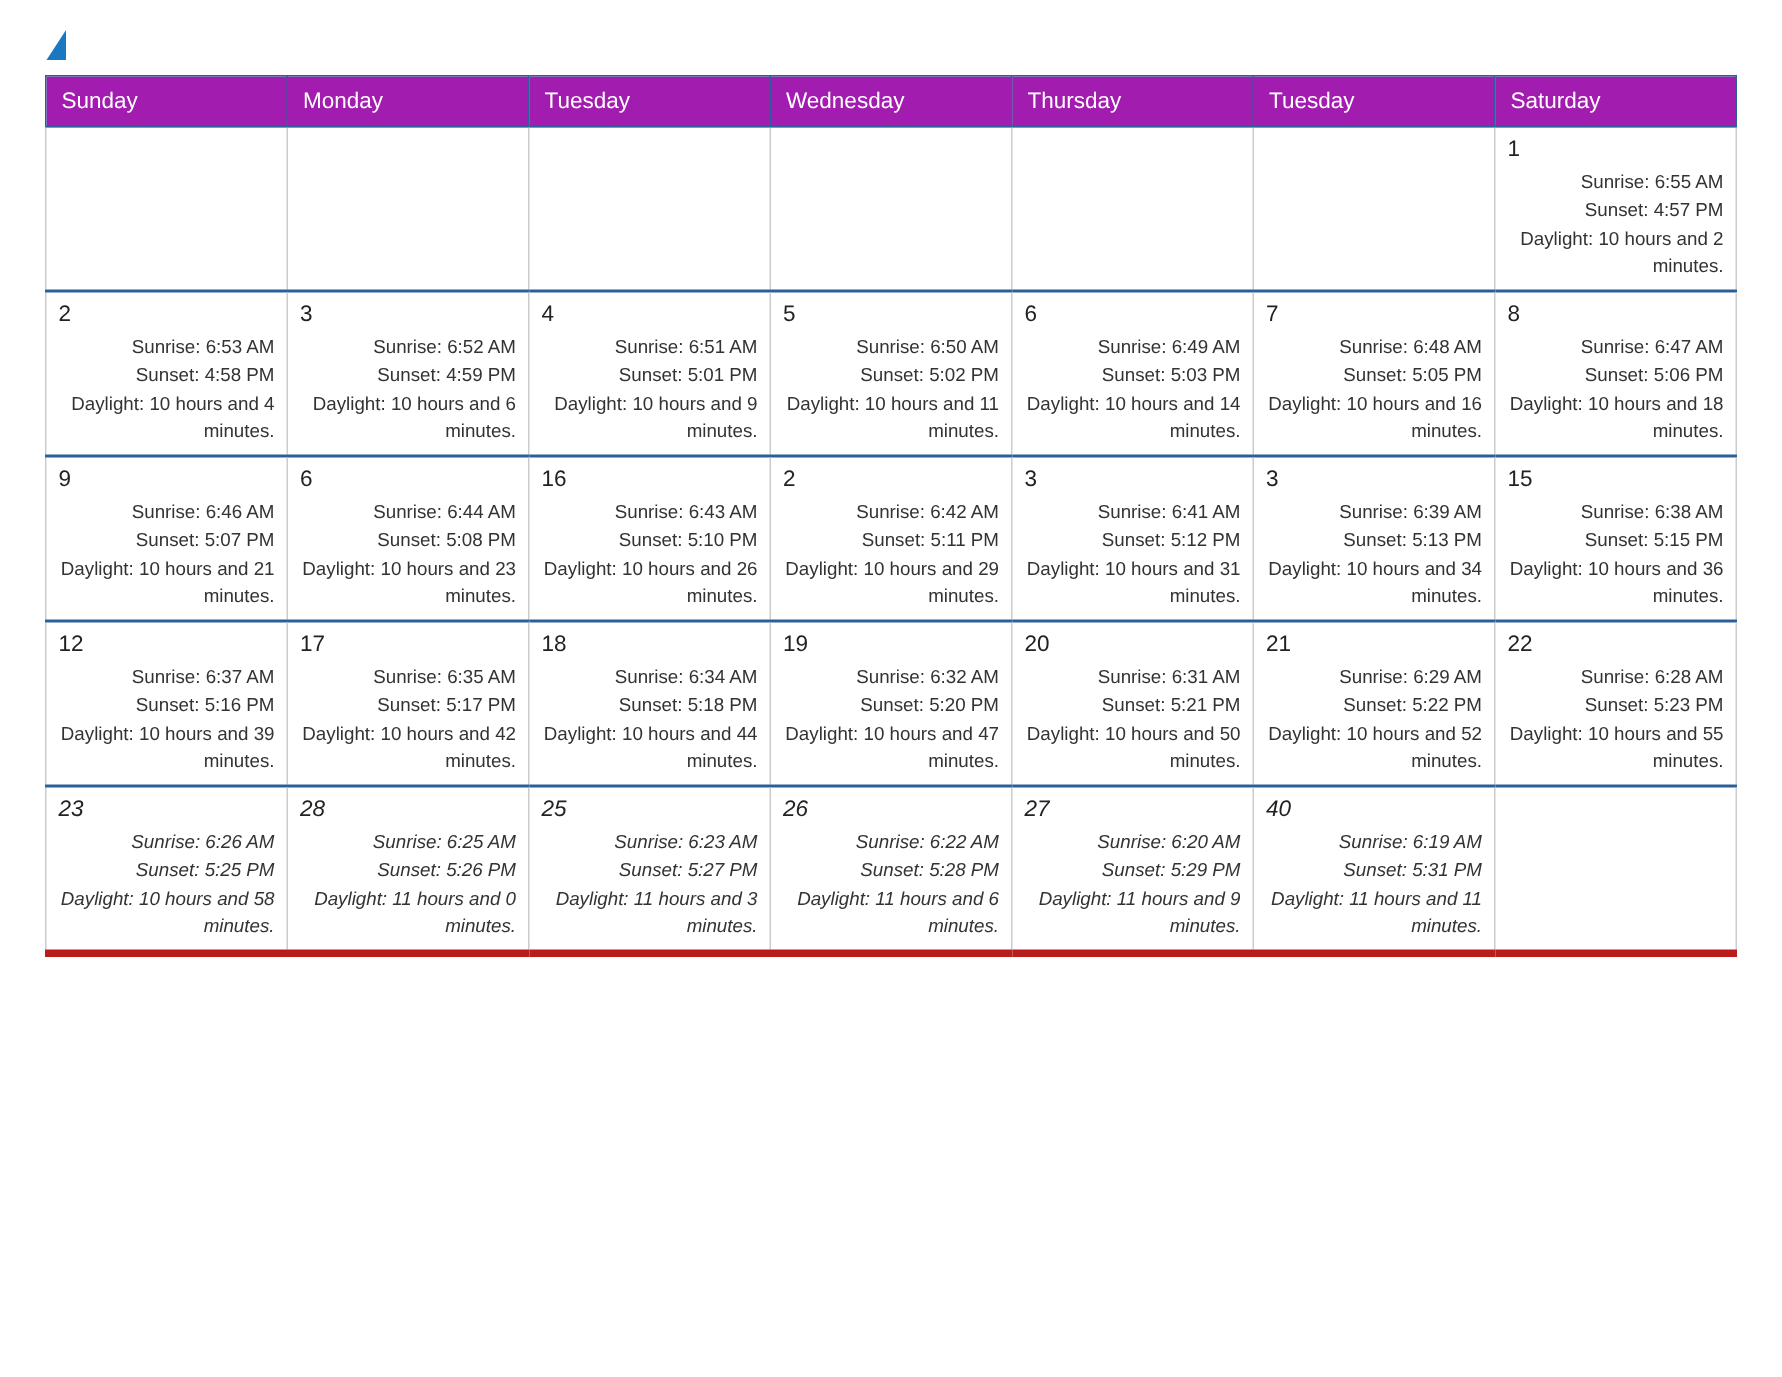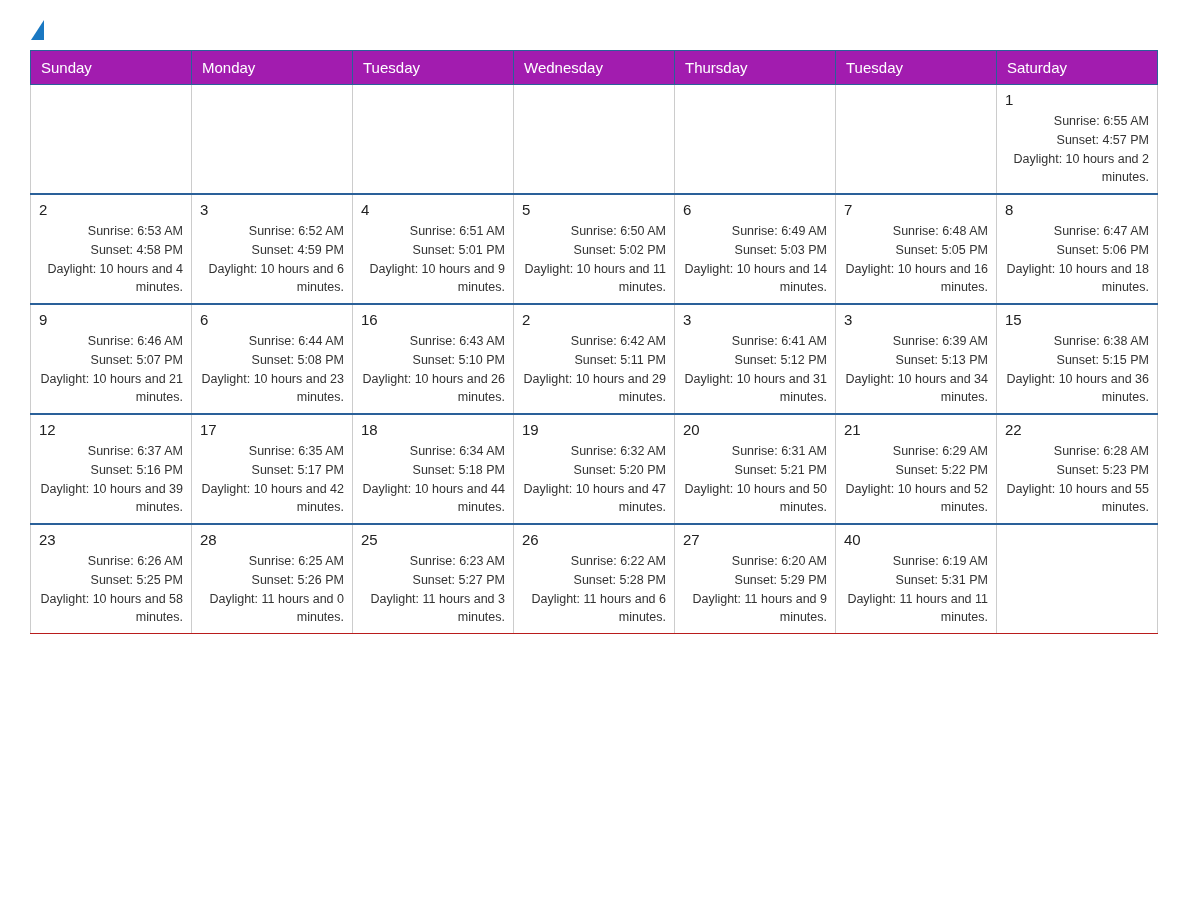--- a/index.html
+++ b/index.html
@@ -77,21 +77,22 @@
     .day-info {
       font-size: 12.5px;
       color: #333;
       line-height: 1.5;
       text-align: right;
     }
     .empty-cell {
       background: #f9f9f9;
     }
     .calendar tbody tr:last-child td {
-      border-bottom: 1px solid #b91c1c;
+      border-bottom: 5px solid #b91c1c;
+      font-style: italic;
     }
     .logo-wrapper {
       display: flex;
       flex-direction: column;
       align-items: flex-start;
     }
     .logo-line1 {
       display: flex;
       align-items: center;
     }

